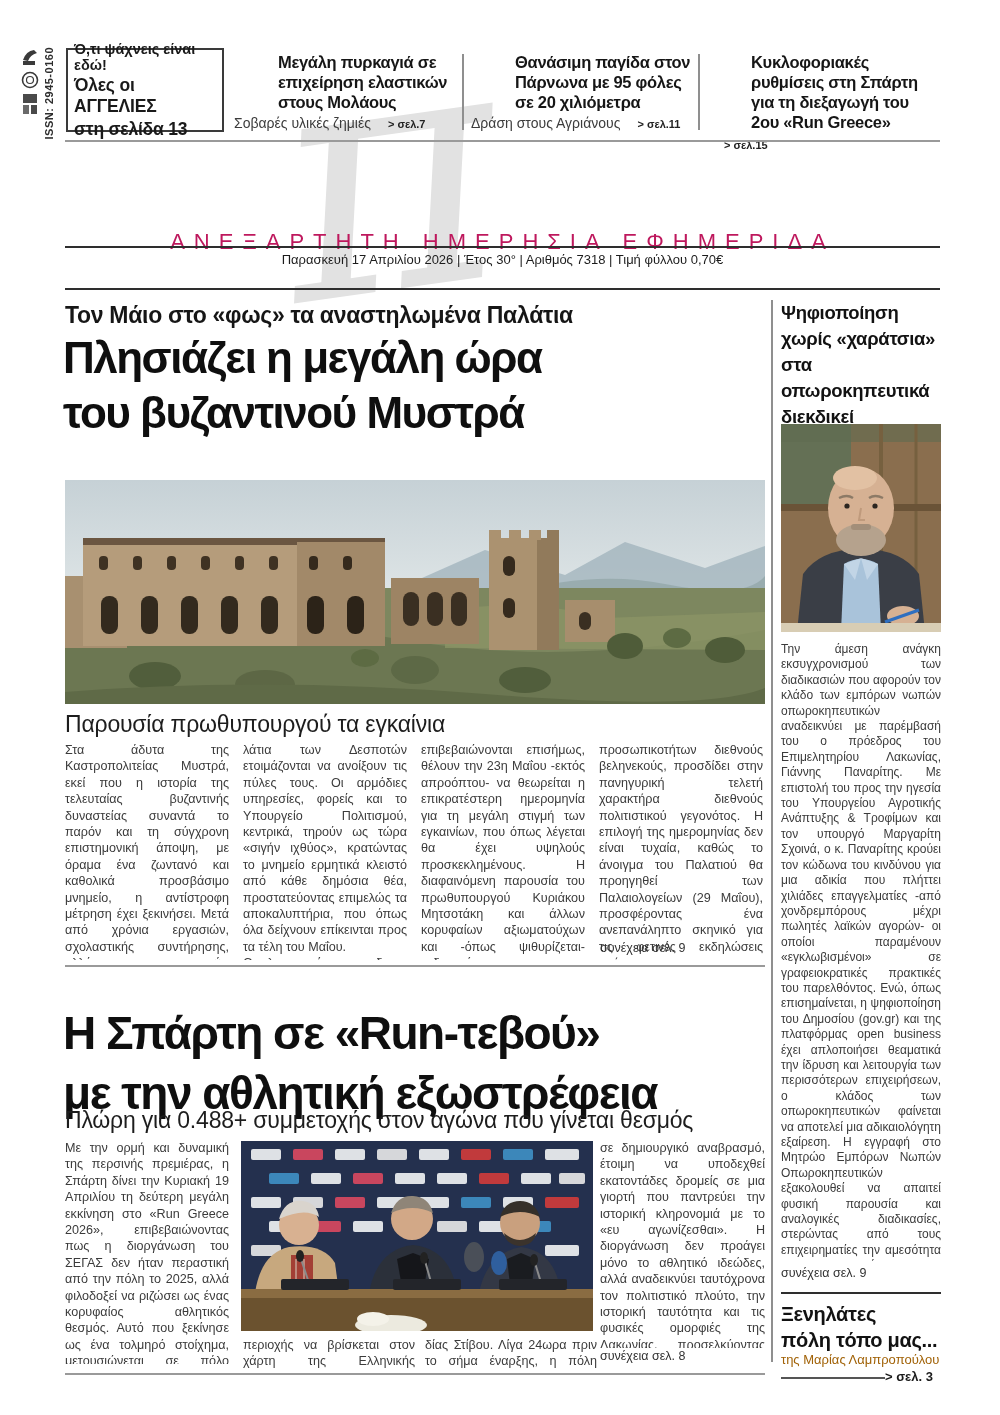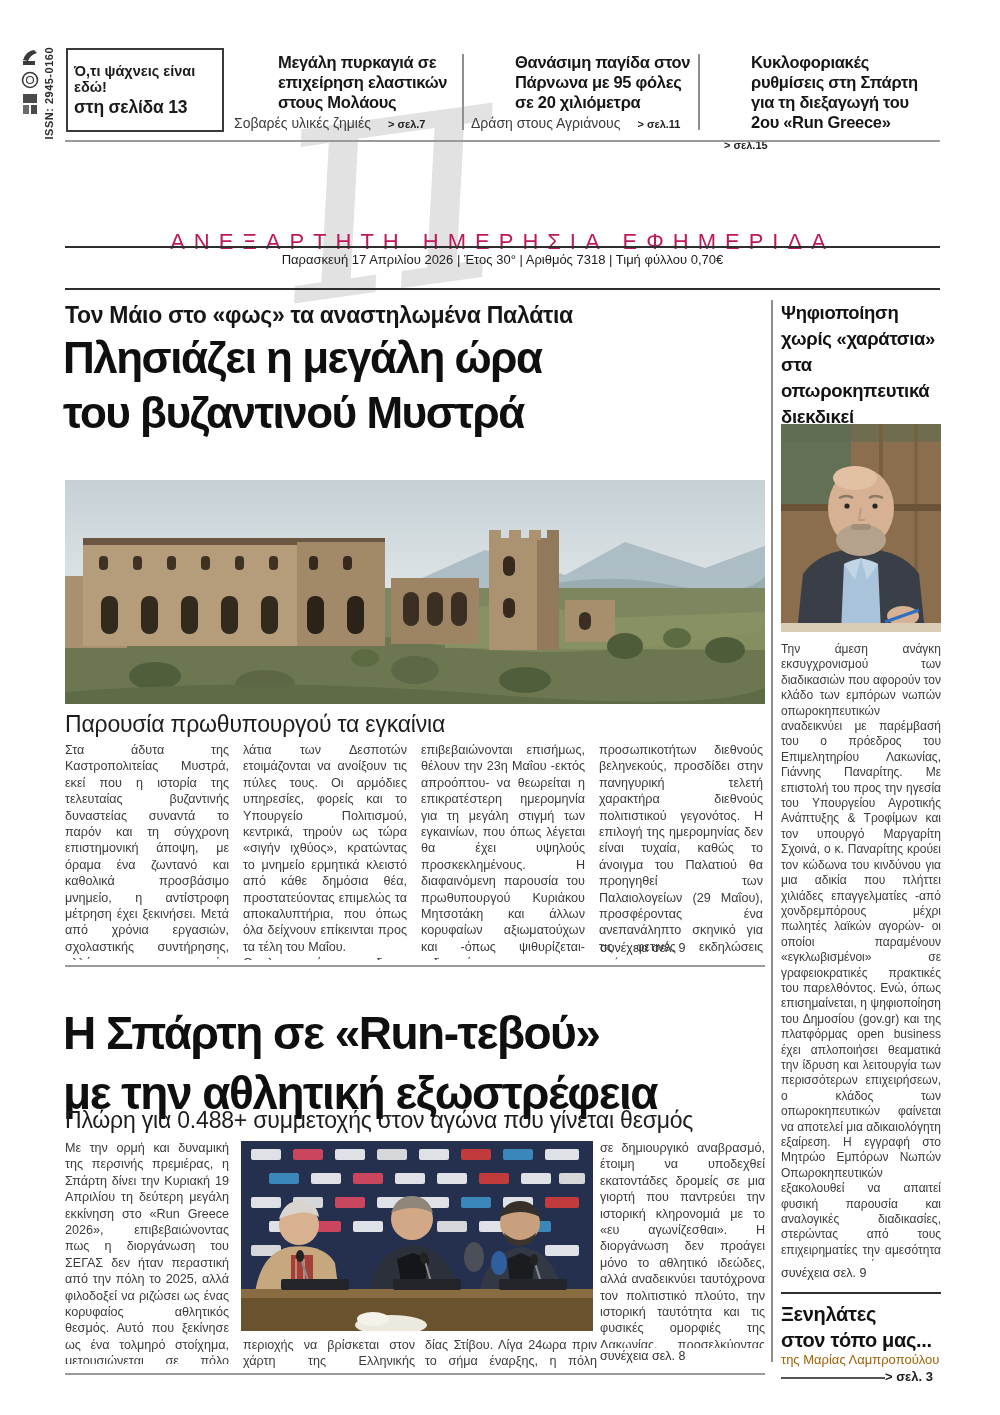--- a/index.html
+++ b/index.html
@@ -80,20 +80,21 @@
         <rect x="1" y="1" width="14" height="9" fill="#4a4a4a"></rect>
         <rect x="1" y="12" width="6" height="9" fill="#6a6a6a"></rect>
         <rect x="9" y="12" width="6" height="9" fill="#4a4a4a"></rect>
       </svg>
     </div>
     <div class="issn">ISSN: 2945-0160</div>
   </div>
 
   <div class="abs z adbox" style="left:66px;top:48px;">
     <div class="l1">Ό,τι ψάχνεις είναι εδώ!</div>
+    <div class="l2">Όλες οι ΑΓΓΕΛΙΕΣ</div>
     <div class="l3">στη σελίδα 13</div>
   </div>
 
   <div class="abs z teaser" style="left:234px;top:52px;width:222px;">
     <div class="t-title">Μεγάλη πυρκαγιά σε επιχείρηση ελαστικών στους Μολάους</div>
     <div class="t-sub"><span>Σοβαρές υλικές ζημιές</span><span class="pref">&gt; σελ.7</span></div>
   </div>
   <div class="abs z vline" style="left:462px;top:54px;height:76px;"></div>
   <div class="abs z teaser" style="left:471px;top:52px;width:222px;">
     <div class="t-title">Θανάσιμη παγίδα στον Πάρνωνα με 95 φόλες σε 20 χιλιόμετρα</div>
@@ -313,18 +314,18 @@
       <line x1="104" y1="198" x2="138" y2="186" stroke="#2f6fc0" stroke-width="3.4"></line>
       <rect x="0" y="199" width="160" height="9" fill="#d8cdb4"></rect>
     </svg>
   </div>
 
   <div class="abs z s-body just clip" style="left:781px;top:642px;width:160px;height:620px;">Την άμεση ανάγκη εκσυγχρονισμού των διαδικασιών που αφορούν τον κλάδο των εμπόρων νωπών οπωροκηπευτικών αναδεικνύει με παρέμβασή του ο πρόεδρος του Επιμελητηρίου Λακωνίας, Γιάννης Παναρίτης. Με επιστολή του προς την ηγεσία του Υπουργείου Αγροτικής Ανάπτυξης &amp; Τροφίμων και τον υπουργό Μαργαρίτη Σχοινά, ο κ. Παναρίτης κρούει τον κώδωνα του κινδύνου για μια αδικία που πλήττει χιλιάδες επαγγελματίες -από χονδρεμπόρους μέχρι πωλητές λαϊκών αγορών- οι οποίοι παραμένουν «εγκλωβισμένοι» σε γραφειοκρατικές πρακτικές του παρελθόντος. Ενώ, όπως επισημαίνεται, η ψηφιοποίηση του Δημοσίου (gov.gr) και της πλατφόρμας open business έχει απλοποιήσει θεαματικά την ίδρυση και λειτουργία των περισσότερων επιχειρήσεων, ο κλάδος των οπωροκηπευτικών φαίνεται να αποτελεί μια αδικαιολόγητη εξαίρεση. Η εγγραφή στο Μητρώο Εμπόρων Νωπών Οπωροκηπευτικών εξακολουθεί να απαιτεί φυσική παρουσία και αναλογικές διαδικασίες, στερώντας από τους επιχειρηματίες την αμεσότητα που προσφέρουν οι σύγχρονες ηλεκτρονικές υπηρεσίες.</div>
   <div class="abs z cont right" style="left:781px;top:1266px;width:160px;">συνέχεια σελ. 9</div>
 
   <div class="abs z hr-dark" style="left:781px;top:1292px;width:160px;"></div>
   <div class="abs z promo-title pre" style="left:781px;top:1302px;width:160px;">Ξενηλάτες
-στον τόπο μας...</div>
+πόλη τόπο μας...</div>
   <div class="abs z promo-author" style="left:781px;top:1352px;width:160px;">της Μαρίας Λαμπροπούλου</div>
   <div class="abs z" style="left:781px;top:1377px;width:104px;height:1.5px;background:#555;"></div>
   <div class="abs z right" style="left:885px;top:1369px;width:56px;font-size:13px;font-weight:700;">&gt; σελ. 3</div>
 
 </div>
 
 </body></html>

